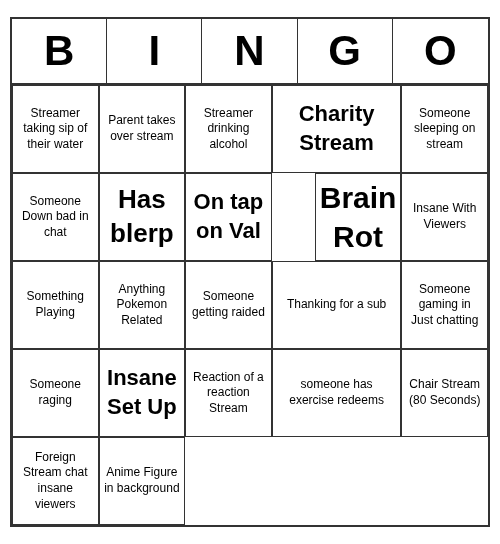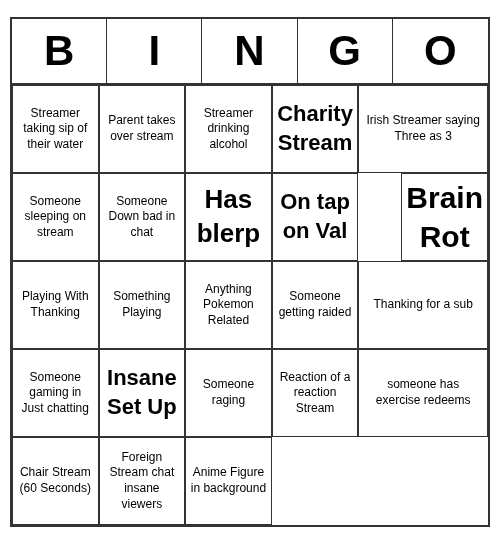--- a/index.html
+++ b/index.html
@@ -84,69 +84,66 @@
       <div class="bingo-cell">
         <span>Parent takes over stream</span>
       </div>
       <div class="bingo-cell">
         <span>Streamer drinking alcohol</span>
       </div>
       <div class="bingo-cell large-text">
         <span>Charity Stream</span>
       </div>
       <div class="bingo-cell">
-        <span>Irish Streamer saying Three as 3</span>
-      </div>
-      <div class="bingo-cell">
         <span>Someone sleeping on stream</span>
       </div>
       <div class="bingo-cell">
         <span>Someone Down bad in chat</span>
       </div>
       <div class="bingo-cell xlarge-text">
         <span>Has blerp</span>
       </div>
       <div class="bingo-cell large-text">
         <span>On tap on Val</span>
       </div>
       <div class="bingo-cell xxlarge-text">
         <span>Brain Rot</span>
       </div>
       <div class="bingo-cell">
-        <span>Playing With Thanking</span>
+        <span>Insane With Viewers</span>
       </div>
       <div class="bingo-cell">
         <span>Something Playing</span>
       </div>
       <div class="bingo-cell">
         <span>Anything Pokemon Related</span>
       </div>
       <div class="bingo-cell">
         <span>Someone getting raided</span>
       </div>
       <div class="bingo-cell">
         <span>Thanking for a sub</span>
       </div>
       <div class="bingo-cell">
         <span>Someone gaming in Just chatting</span>
       </div>
+      <div class="bingo-cell">
+        <span>Someone raging</span>
+      </div>
       <div class="bingo-cell large-text">
         <span>Insane Set Up</span>
-      </div>
-      <div class="bingo-cell">
-        <span>Someone raging</span>
       </div>
       <div class="bingo-cell">
         <span>Reaction of a reaction Stream</span>
       </div>
       <div class="bingo-cell">
         <span>someone has exercise redeems</span>
       </div>
       <div class="bingo-cell">
-        <span>Chair Stream (60 Seconds)</span>
+        <span>Chair Stream (80 Seconds)</span>
       </div>
       <div class="bingo-cell">
         <span>Foreign Stream chat insane viewers</span>
       </div>
       <div class="bingo-cell">
         <span>Anime Figure in background</span>
       </div>
     </div>
 </div>
 

